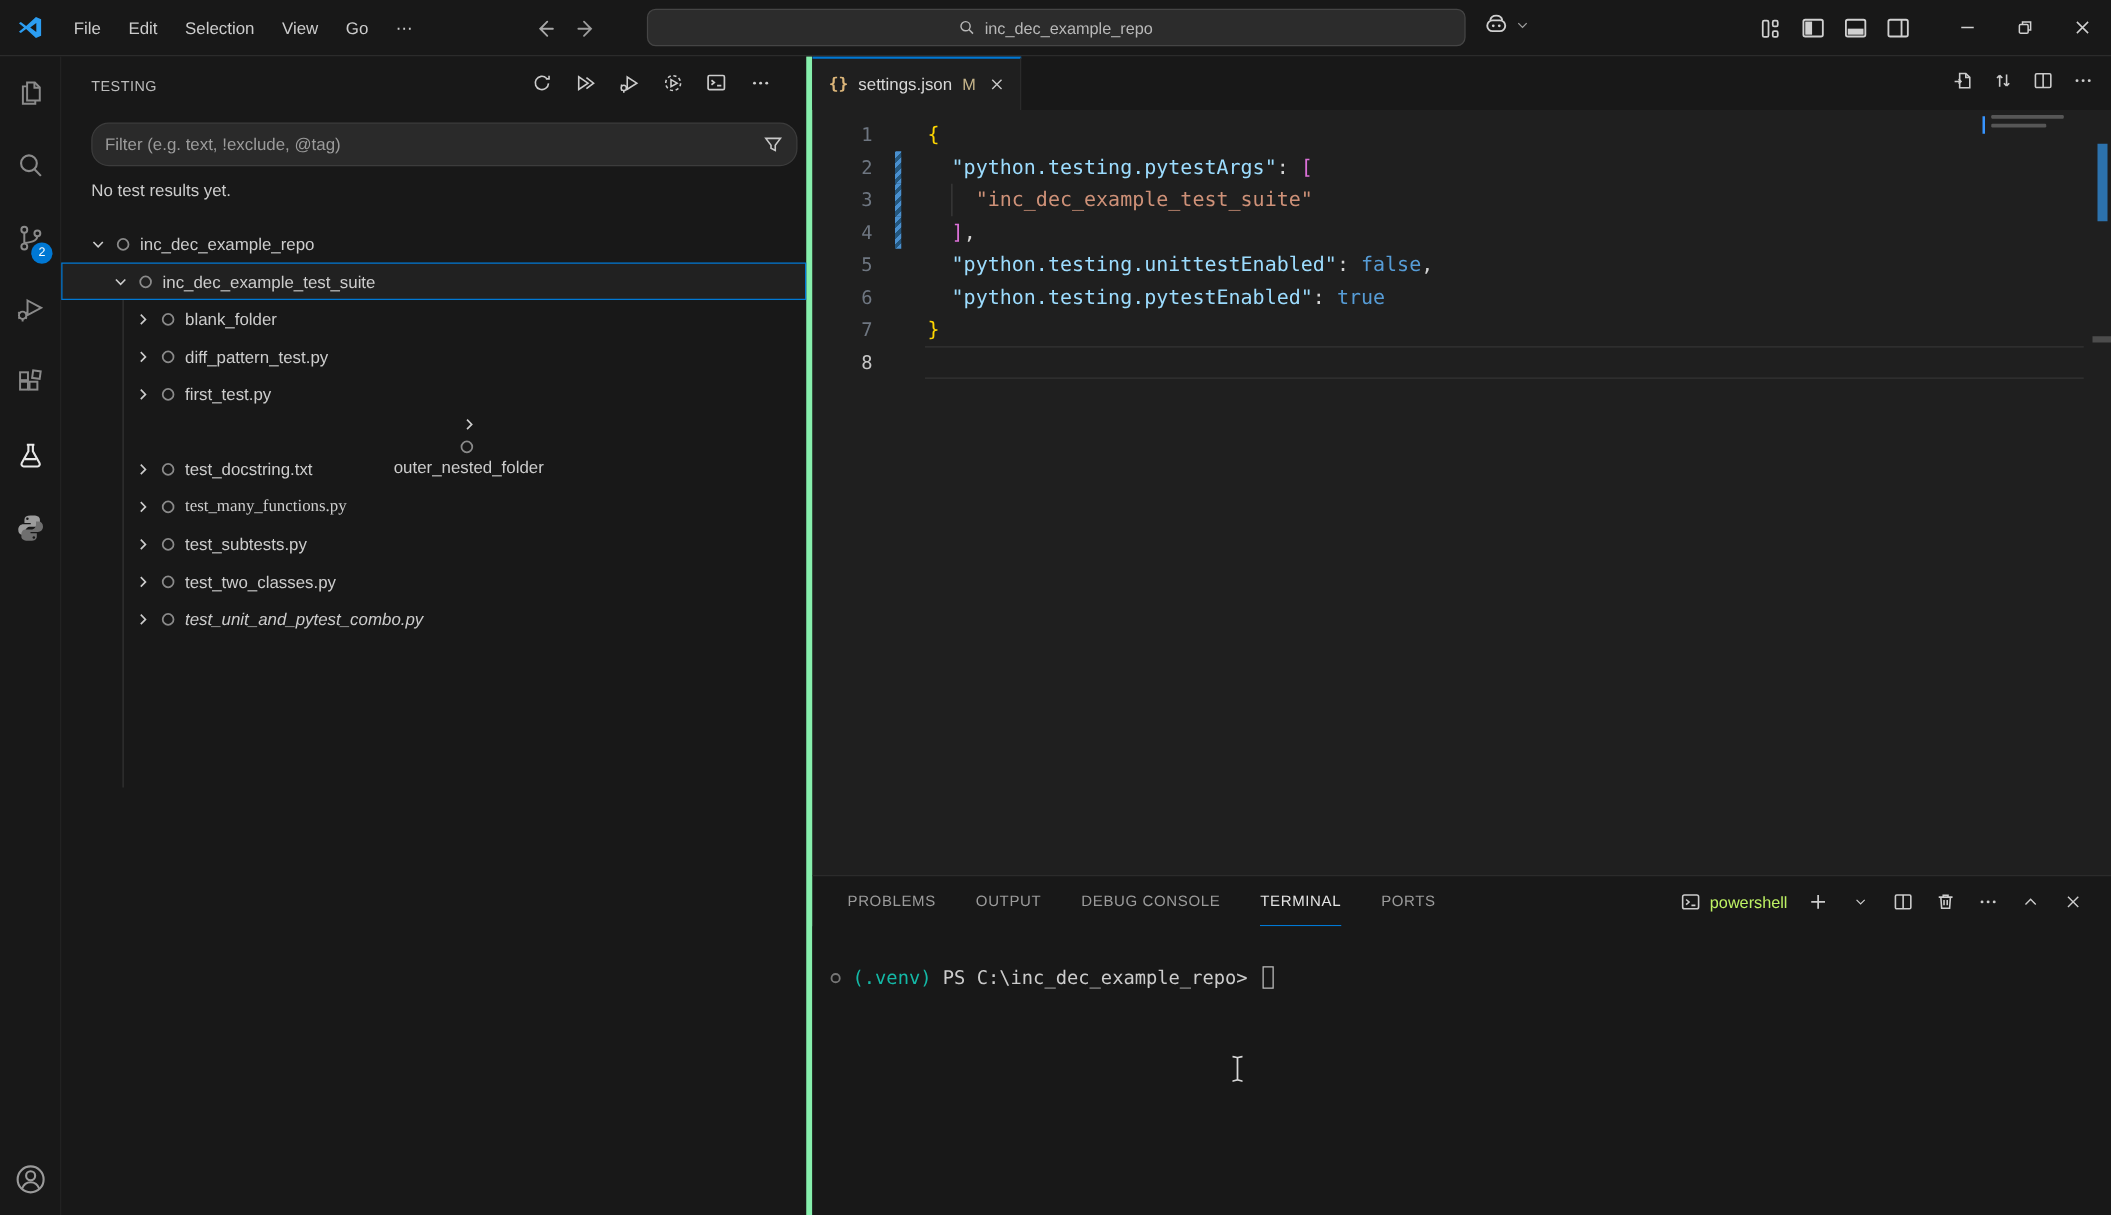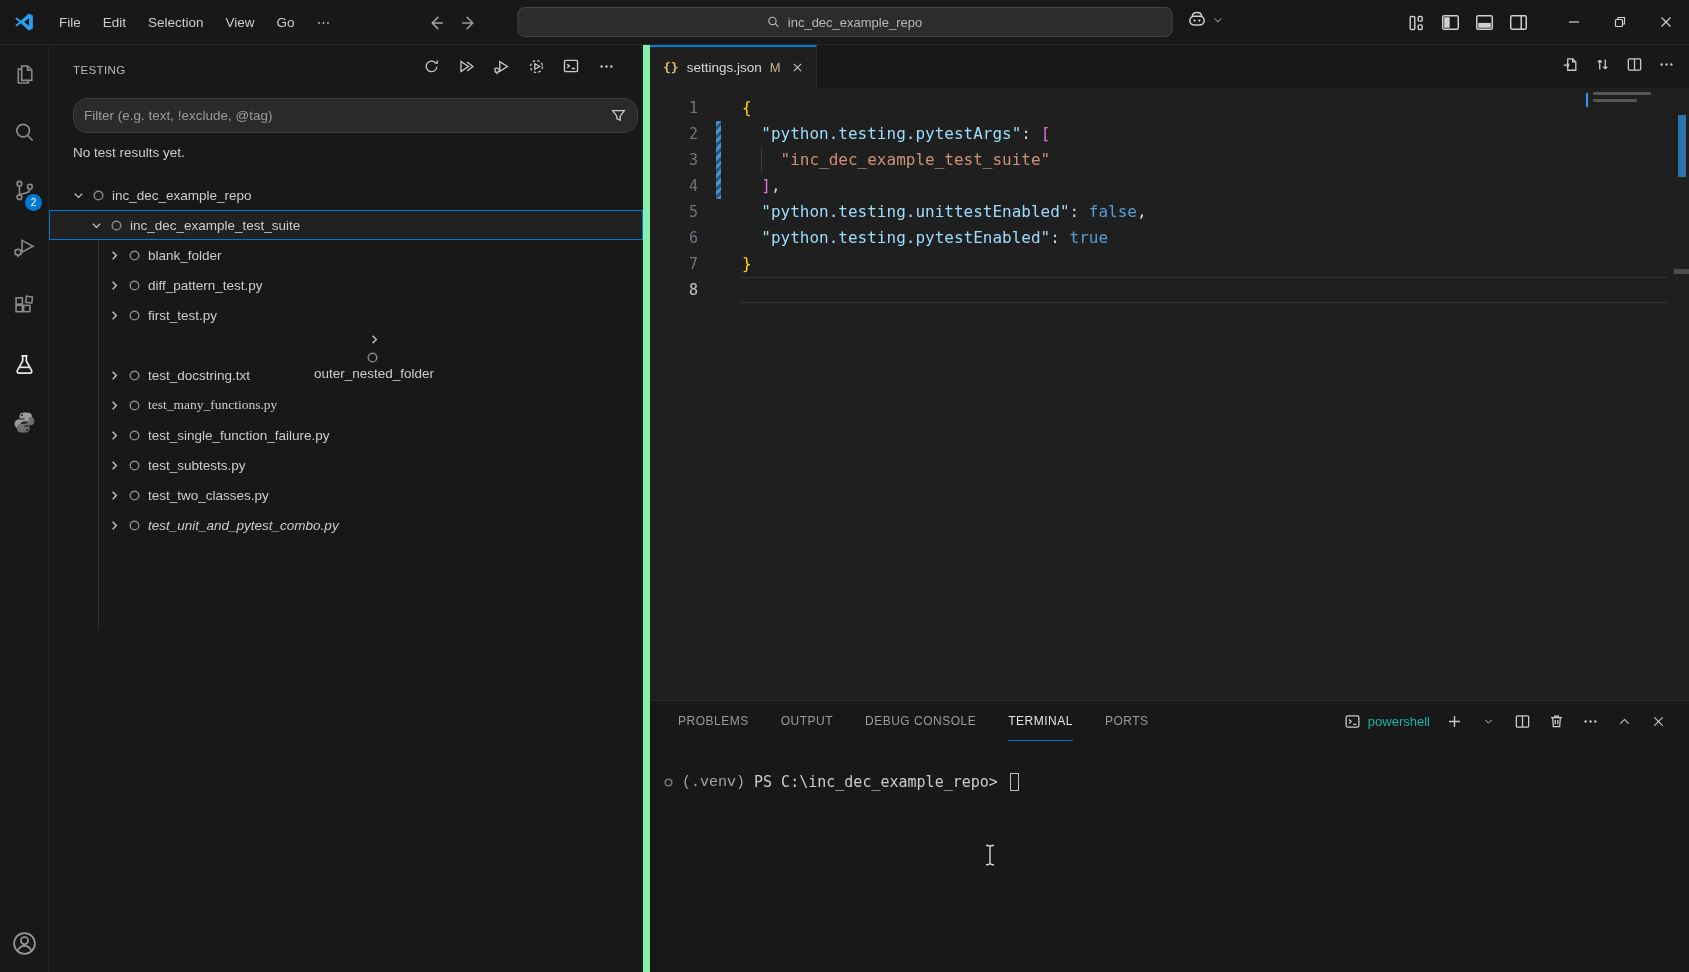--- a/index.html
+++ b/index.html
@@ -25,21 +25,21 @@
 
   
   .activitybar { position:absolute; left:0; top:45px; width:48px; bottom:0; background:#181818; z-index:20; }
   .ab-item { position:relative; width:48px; height:58px; display:flex; align-items:center; justify-content:center; }
   .ab-badge { position:absolute; right:6px; bottom:8px; min-width:17px; height:17px; border-radius:9px;
     background:#0078d4; color:#ffffff; font-size:10px; display:flex; align-items:center; justify-content:center; }
   .ab-bottom { position:absolute; left:0; bottom:4px; width:48px; height:50px; display:flex; align-items:center; justify-content:center; }
 
   
   .sidebar { position:absolute; left:48px; top:45px; width:602px; bottom:0; background:#181818;
-    border-right:7px solid #86efac; border-left:1px solid #222; }
+    border-right:5px solid #86efac; border-left:1px solid #222; }
   .sb-header { position:absolute; left:0; top:0; right:0; height:50px; display:flex; align-items:center; }
   .sb-title { margin-left:24px; font-size:11.5px; letter-spacing:.4px; color:#bbbbbb; }
   .sb-toolbar { position:absolute; right:26px; top:10px; display:flex; gap:13px; }
   .sb-toolbar .tbtn { width:22px; height:22px; display:flex; align-items:center; justify-content:center; border-radius:4px; }
   .filter-box { position:absolute; left:24px; top:53px; width:565px; height:35px; background:#2a2a2a;
     border:1px solid #3c3c3c; border-radius:14px; display:flex; align-items:center; }
   .filter-box input { flex:1; background:transparent; border:none; outline:none; color:#cccccc;
     font-size:13.5px; padding:0 10px; font-family:"Liberation Sans", sans-serif; }
   .filter-box input::placeholder { color:#9b9b9b; }
   .filter-funnel { margin-right:10px; }
@@ -79,27 +79,27 @@
   .overview-ruler { position:absolute; right:0; top:0; width:15px; bottom:0; }
   .ovr-mod { position:absolute; right:3px; top:70px; width:8px; height:62px; background:#2f81c7; opacity:.85; }
   .ovr-cursor { position:absolute; right:0; top:224px; width:15px; height:5px; background:#7a7a7a; opacity:.5; }
 
   
   .panel { position:absolute; left:650px; top:700px; right:0; bottom:0; background:#181818; border-top:1px solid #2b2b2b; }
   .panel-tabs { position:absolute; left:28px; top:0; height:40px; display:flex; gap:32px; align-items:center; }
   .ptab { height:40px; display:flex; align-items:center; font-size:12px; letter-spacing:.5px; color:#9b9b9b; }
   .ptab.active { color:#e4e4e4; border-bottom:1px solid #0078d4; }
   .panel-right { position:absolute; right:20px; top:0; height:40px; display:flex; align-items:center; gap:13px; }
-  .shell-btn { display:flex; align-items:center; gap:7px; font-size:13px; color:#14b8a6; }
+  .shell-btn { display:flex; align-items:center; gap:7px; font-size:13px; color:#bef264; }
   .pbtn { width:22px; height:22px; display:flex; align-items:center; justify-content:center; border-radius:4px; }
   .term-area { position:absolute; left:0; top:40px; right:0; bottom:0; background:#181818; }
   .term-line { position:absolute; left:13px; top:32px; display:flex; align-items:center;
     font-family:"DejaVu Sans Mono", monospace; font-size:15px; }
   .term-deco { margin-right:8px; }
-  .tok-venv { color:#a3a3a3;font-family:Liberation Mono, monospace; }
+  .tok-venv { color:#14b8a6; }
   .term-cursor { display:inline-block; width:9px; height:18px; border:1px solid #bdbdbd; margin-left:3px; }
   .mouse-ibeam { position:absolute; left:333px; top:102px; }
 </style>
 </head>
 <body>
 
 <div class="titlebar">
   <span class="icon vslogo">
     <svg width="22" height="22" viewBox="0 0 24 24">
         <path fill="#2b9df2" d="M17.2 2.8L8.6 10.7 4 7.2 2.3 8.2l4.5 3.8-4.5 3.8L4 16.8l4.6-3.5 8.6 7.9 4.5-2V4.8l-4.5-2zm.3 5.2v8l-5.3-4 5.3-4z"></path>
@@ -443,33 +443,20 @@
         <span class="icon tr-chev">
           <svg width="15" height="15" viewBox="0 0 16 16" fill="none" stroke="#cccccc" stroke-width="1.4">
             <path d="M6 4l4 4-4 4"></path>
           </svg>
         </span>
         <span class="icon tr-circ">
           <svg width="15" height="15" viewBox="0 0 16 16" fill="none" stroke="#8a8a8a" stroke-width="1.5">
             <circle cx="8" cy="8" r="4.6"></circle>
           </svg>
         </span>
-        <span>test_single_function_failure.py</span>
-      </div>
-      <div class="tree-row" style="padding-left: 56px;">
-        <span class="icon tr-chev">
-          <svg width="15" height="15" viewBox="0 0 16 16" fill="none" stroke="#cccccc" stroke-width="1.4">
-            <path d="M6 4l4 4-4 4"></path>
-          </svg>
-        </span>
-        <span class="icon tr-circ">
-          <svg width="15" height="15" viewBox="0 0 16 16" fill="none" stroke="#8a8a8a" stroke-width="1.5">
-            <circle cx="8" cy="8" r="4.6"></circle>
-          </svg>
-        </span>
         <span>test_subtests.py</span>
       </div>
       <div class="tree-row" style="padding-left: 56px;">
         <span class="icon tr-chev">
           <svg width="15" height="15" viewBox="0 0 16 16" fill="none" stroke="#cccccc" stroke-width="1.4">
             <path d="M6 4l4 4-4 4"></path>
           </svg>
         </span>
         <span class="icon tr-circ">
           <svg width="15" height="15" viewBox="0 0 16 16" fill="none" stroke="#8a8a8a" stroke-width="1.5">

